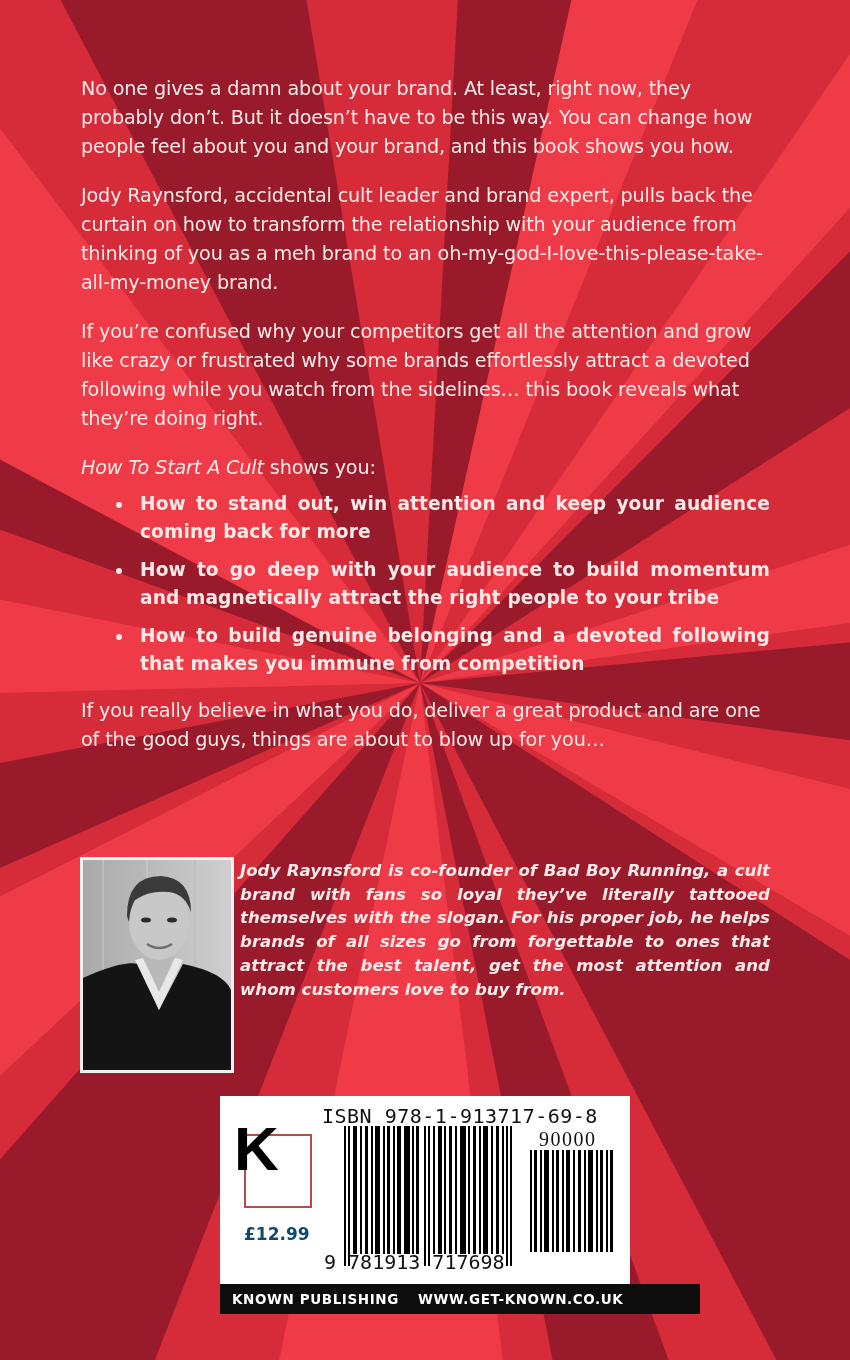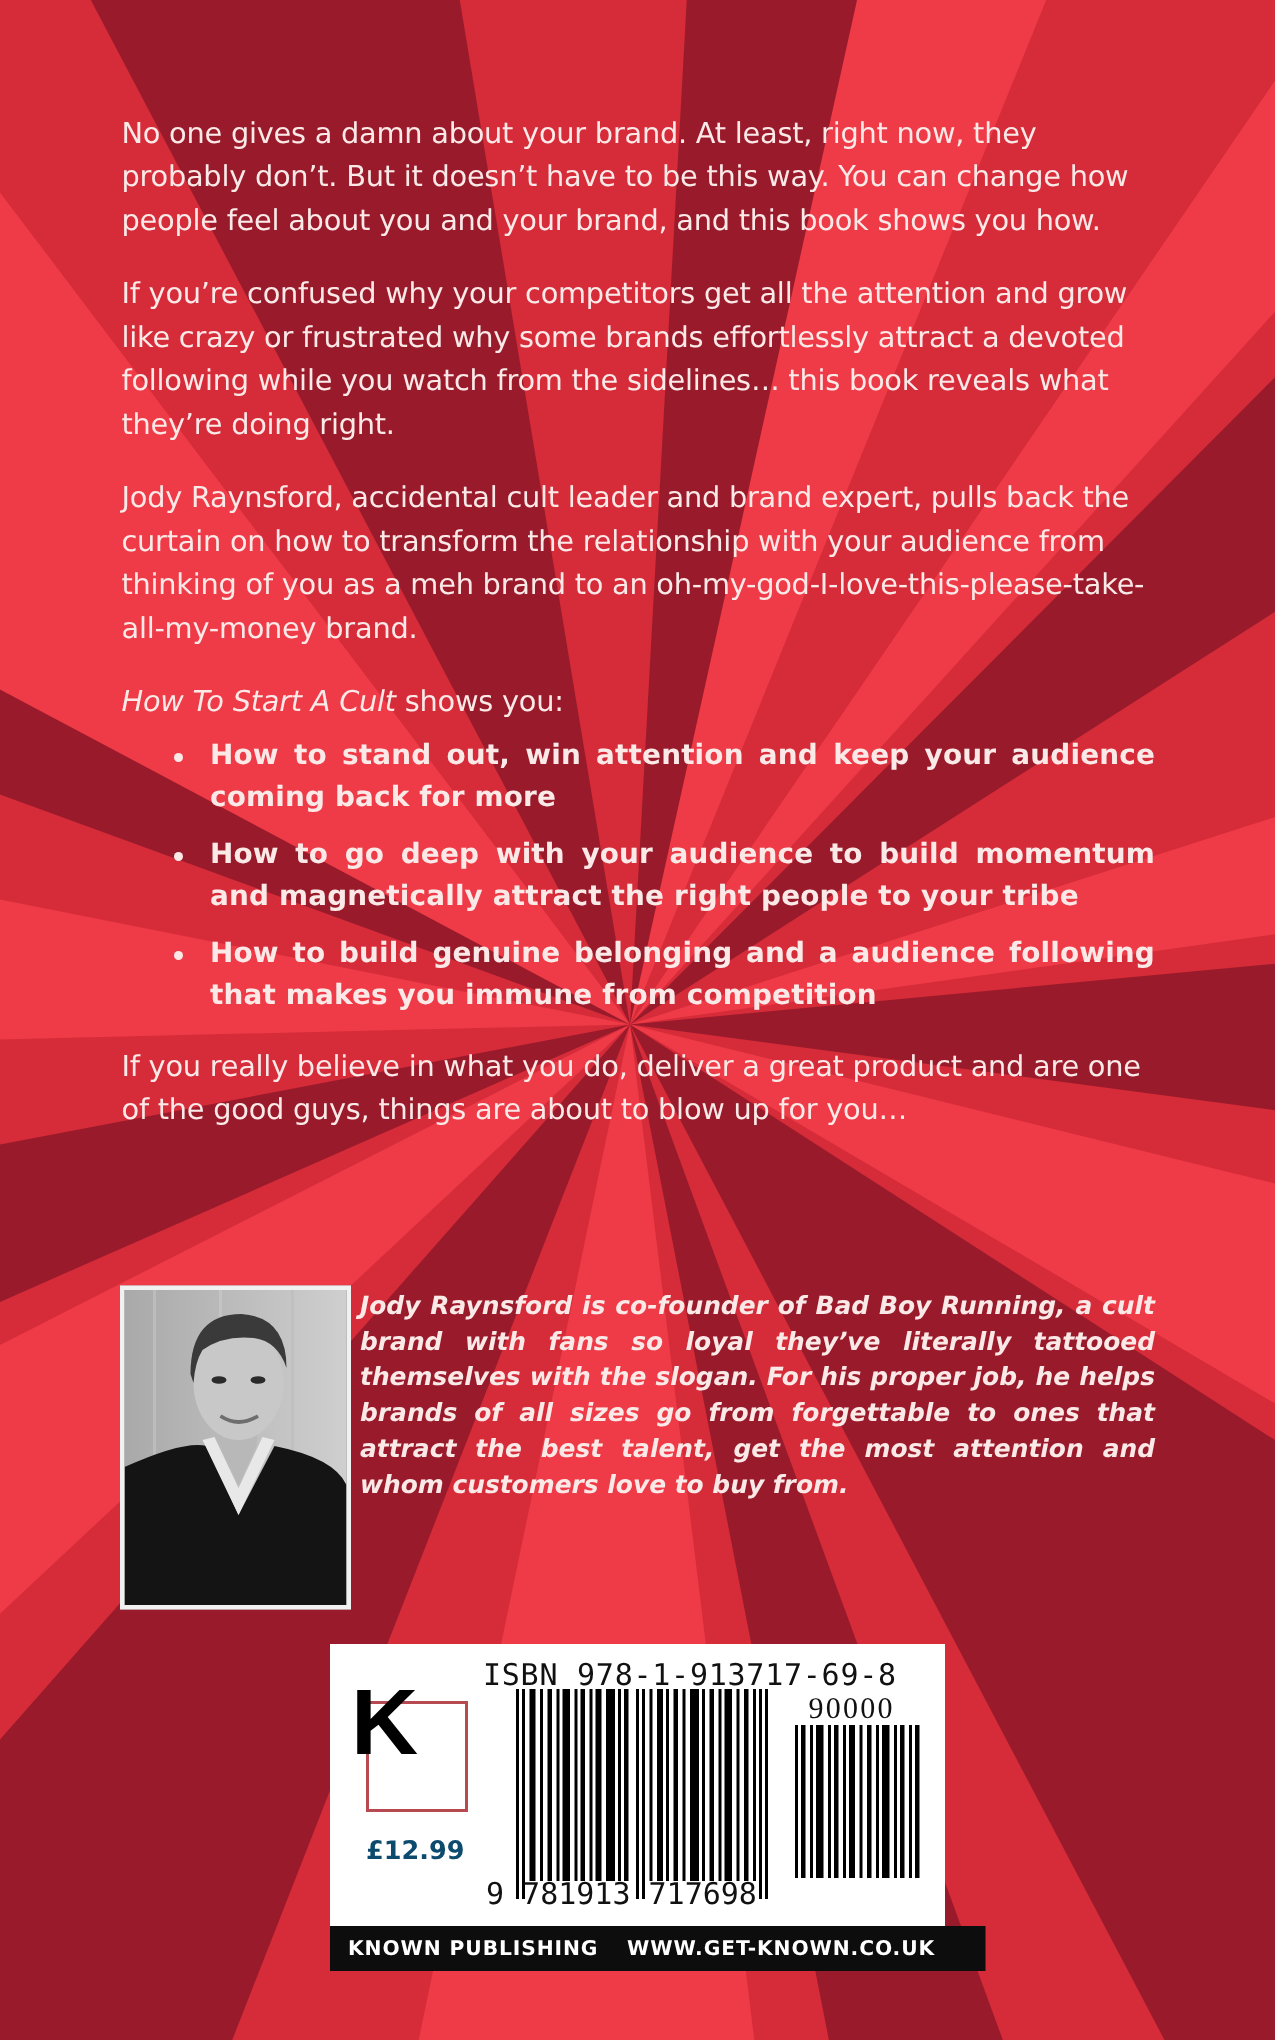--- a/index.html
+++ b/index.html
@@ -8,21 +8,21 @@
   .content { position:absolute; left:80px; top:74px; width:690px; color:#fbe9e8; }
   .para { font-size:19.2px; line-height:29px; margin:0 0 20px 1px; text-align:left; letter-spacing:-0.15px; }
   .intro em { }
   ul.bullets { list-style:none; margin:0 0 18px 0; padding:0 0 0 60px; }
   ul.bullets li { position:relative; font-weight:bold; font-size:18.6px; line-height:28px; margin-bottom:10px; text-align:justify; letter-spacing:0.1px; }
   ul.bullets li::before { content:""; position:absolute; left:-24px; top:12px; width:6px; height:6px; border-radius:50%; background:#fbe9e8; }
   .author { position:absolute; left:80px; top:857px; width:690px; }
   .photo { position:absolute; left:0; top:0; width:148px; height:210px; border:3px solid #f1f1f1; background:#888; overflow:hidden; }
   .bio { position:absolute; left:160px; top:2px; width:530px; font-weight:bold; font-size:16.6px; line-height:23.7px; text-align:justify; color:#fbe9e8;font-style:italic; }
   .barcode-box { position:absolute; left:220px; top:1096px; width:410px; height:218px; background:#fff; }
-  .footer-strip { position:absolute; left:0; bottom:0; width:437px; height:30px; background:#0d0d0d; color:#fff; font-weight:bold; font-size:13.5px; letter-spacing:0.6px; }
+  .footer-strip { position:absolute; left:0; bottom:0; width:480px; height:30px; background:#0d0d0d; color:#fff; font-weight:bold; font-size:13.5px; letter-spacing:0.6px; }
   .footer-strip span { position:absolute; top:7px; }
   .k-logo { position:absolute; left:14px; top:24px; width:60px; height:58px; font-weight:bold; font-size:62px; line-height:58px; color:#000; font-family:"Liberation Sans", sans-serif; }
   .k-box { position:absolute; left:24px; top:38px; width:64px; height:70px; border:2px solid #b74a50; }
   .price { position:absolute; left:24px; top:128px; font-weight:bold; font-size:17px; color:#0c4a6e; }
   .isbn { position:absolute; left:102px; top:8px; font-family:"DejaVu Sans Mono", monospace; font-size:20px; color:#111; letter-spacing:0.5px; }
   .addon-num { position:absolute; left:319px; top:32px; font-family:Liberation Serif, serif; font-size:20px; color:#111; letter-spacing:1.5px; }
   .ean-num { position:absolute; left:104px; top:154px; font-family:"DejaVu Sans Mono", monospace; font-size:20px; color:#111; }
   .bars { position:absolute; }
 </style>
 </head>
@@ -51,27 +51,27 @@
     <polygon points="420,683 1300,1250 1300,1700 850,1500"></polygon>
     <polygon points="420,683 -300,820 -300,1000"></polygon>
     <polygon points="420,683 -300,1500 100,1500"></polygon>
     <polygon points="420,683 580,1500 720,1500"></polygon>
     <polygon points="420,683 -300,300 -300,420"></polygon>
   </g>
 </svg>
 
 <div class="content">
   <p class="para">No one gives a damn about your brand. At least, right now, they probably don’t. But it doesn’t have to be this way. You can change how people feel about you and your brand, and this book shows you how.</p>
+  <p class="para">Jody Raynsford, accidental cult leader and brand expert, pulls back the curtain on how to transform the relationship with your audience from thinking of you as a meh brand to an oh-my-god-I-love-this-please-take-all-my-money brand.</p>
   <p class="para">If you’re confused why your competitors get all the attention and grow like crazy or frustrated why some brands effortlessly attract a devoted following while you watch from the sidelines… this book reveals what they’re doing right.</p>
-  <p class="para">Jody Raynsford, accidental cult leader and brand expert, pulls back the curtain on how to transform the relationship with your audience from thinking of you as a meh brand to an oh-my-god-I-love-this-please-take-all-my-money brand.</p>
   <p class="para intro" style="margin-bottom:8px;"><em>How To Start A Cult</em><span> shows you:</span></p>
   <ul class="bullets">
     <li>How to stand out, win attention and keep your audience coming back for more</li>
     <li>How to go deep with your audience to build momentum and magnetically attract the right people to your tribe</li>
-    <li>How to build genuine belonging and a audience following that makes you immune from competition</li>
+    <li>How to build genuine belonging and a devoted following that makes you immune from competition</li>
   </ul>
   <p class="para">If you really believe in what you do, deliver a great product and are one of the good guys, things are about to blow up for you…</p>
 </div>
 
 <div class="author">
   <div class="photo" title="Author photo of Jody Raynsford">
     <svg width="148" height="210" viewBox="0 0 148 210">
       <defs>
         <linearGradient id="wall" x1="0" x2="1" y1="0" y2="0">
           <stop offset="0" stop-color="#a9a9a9"></stop>

